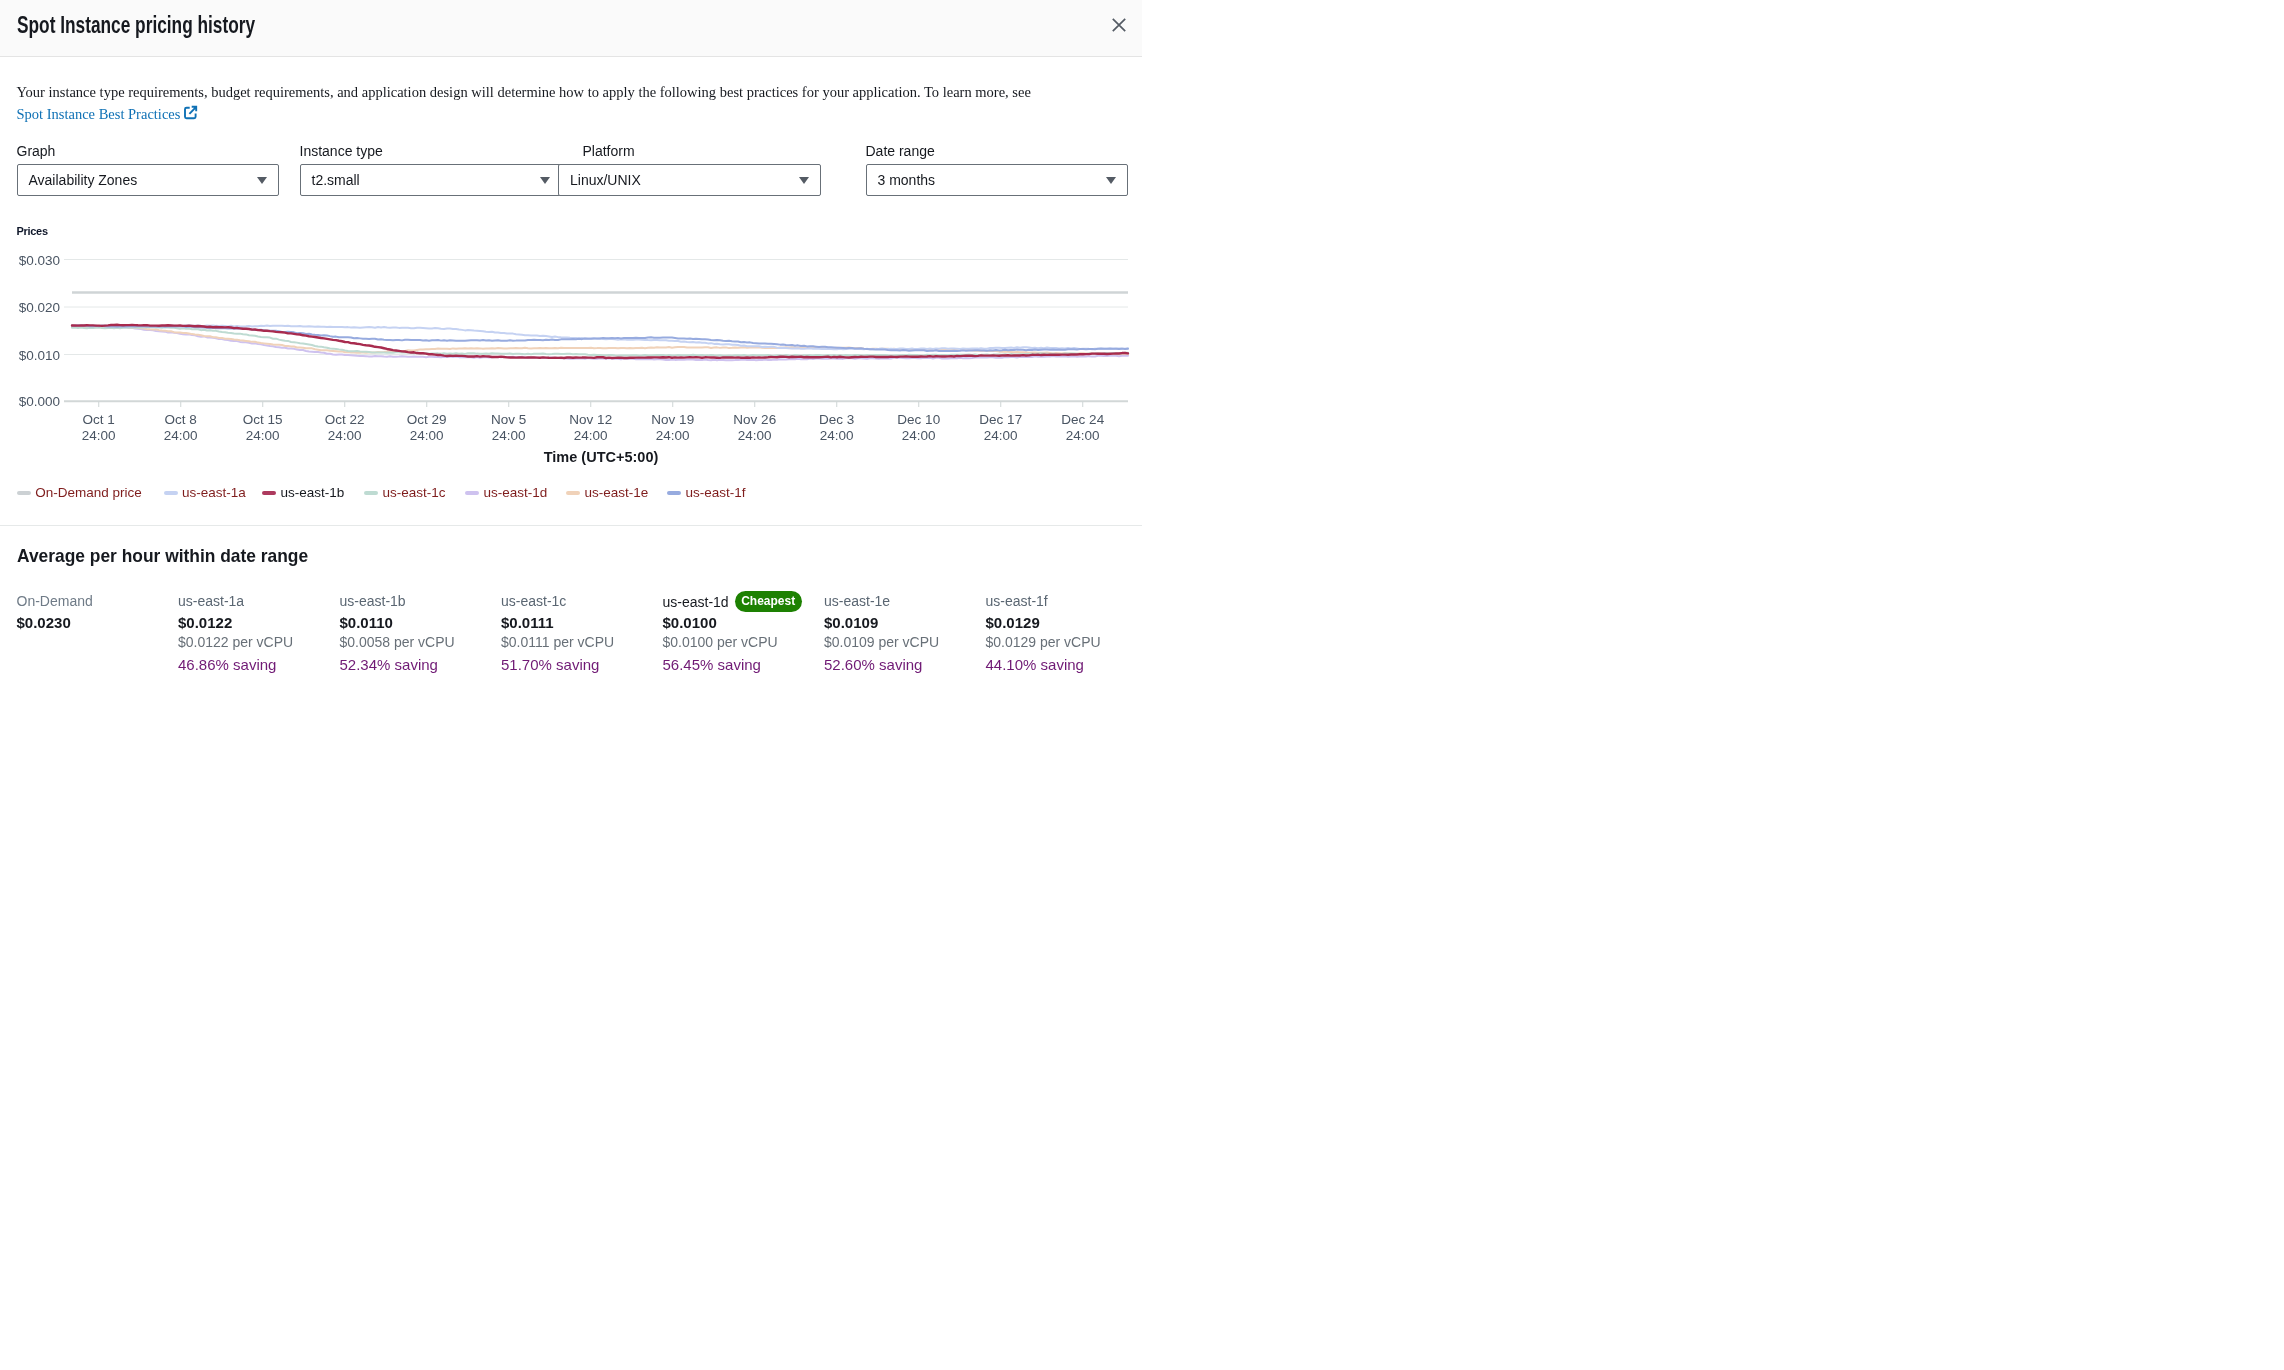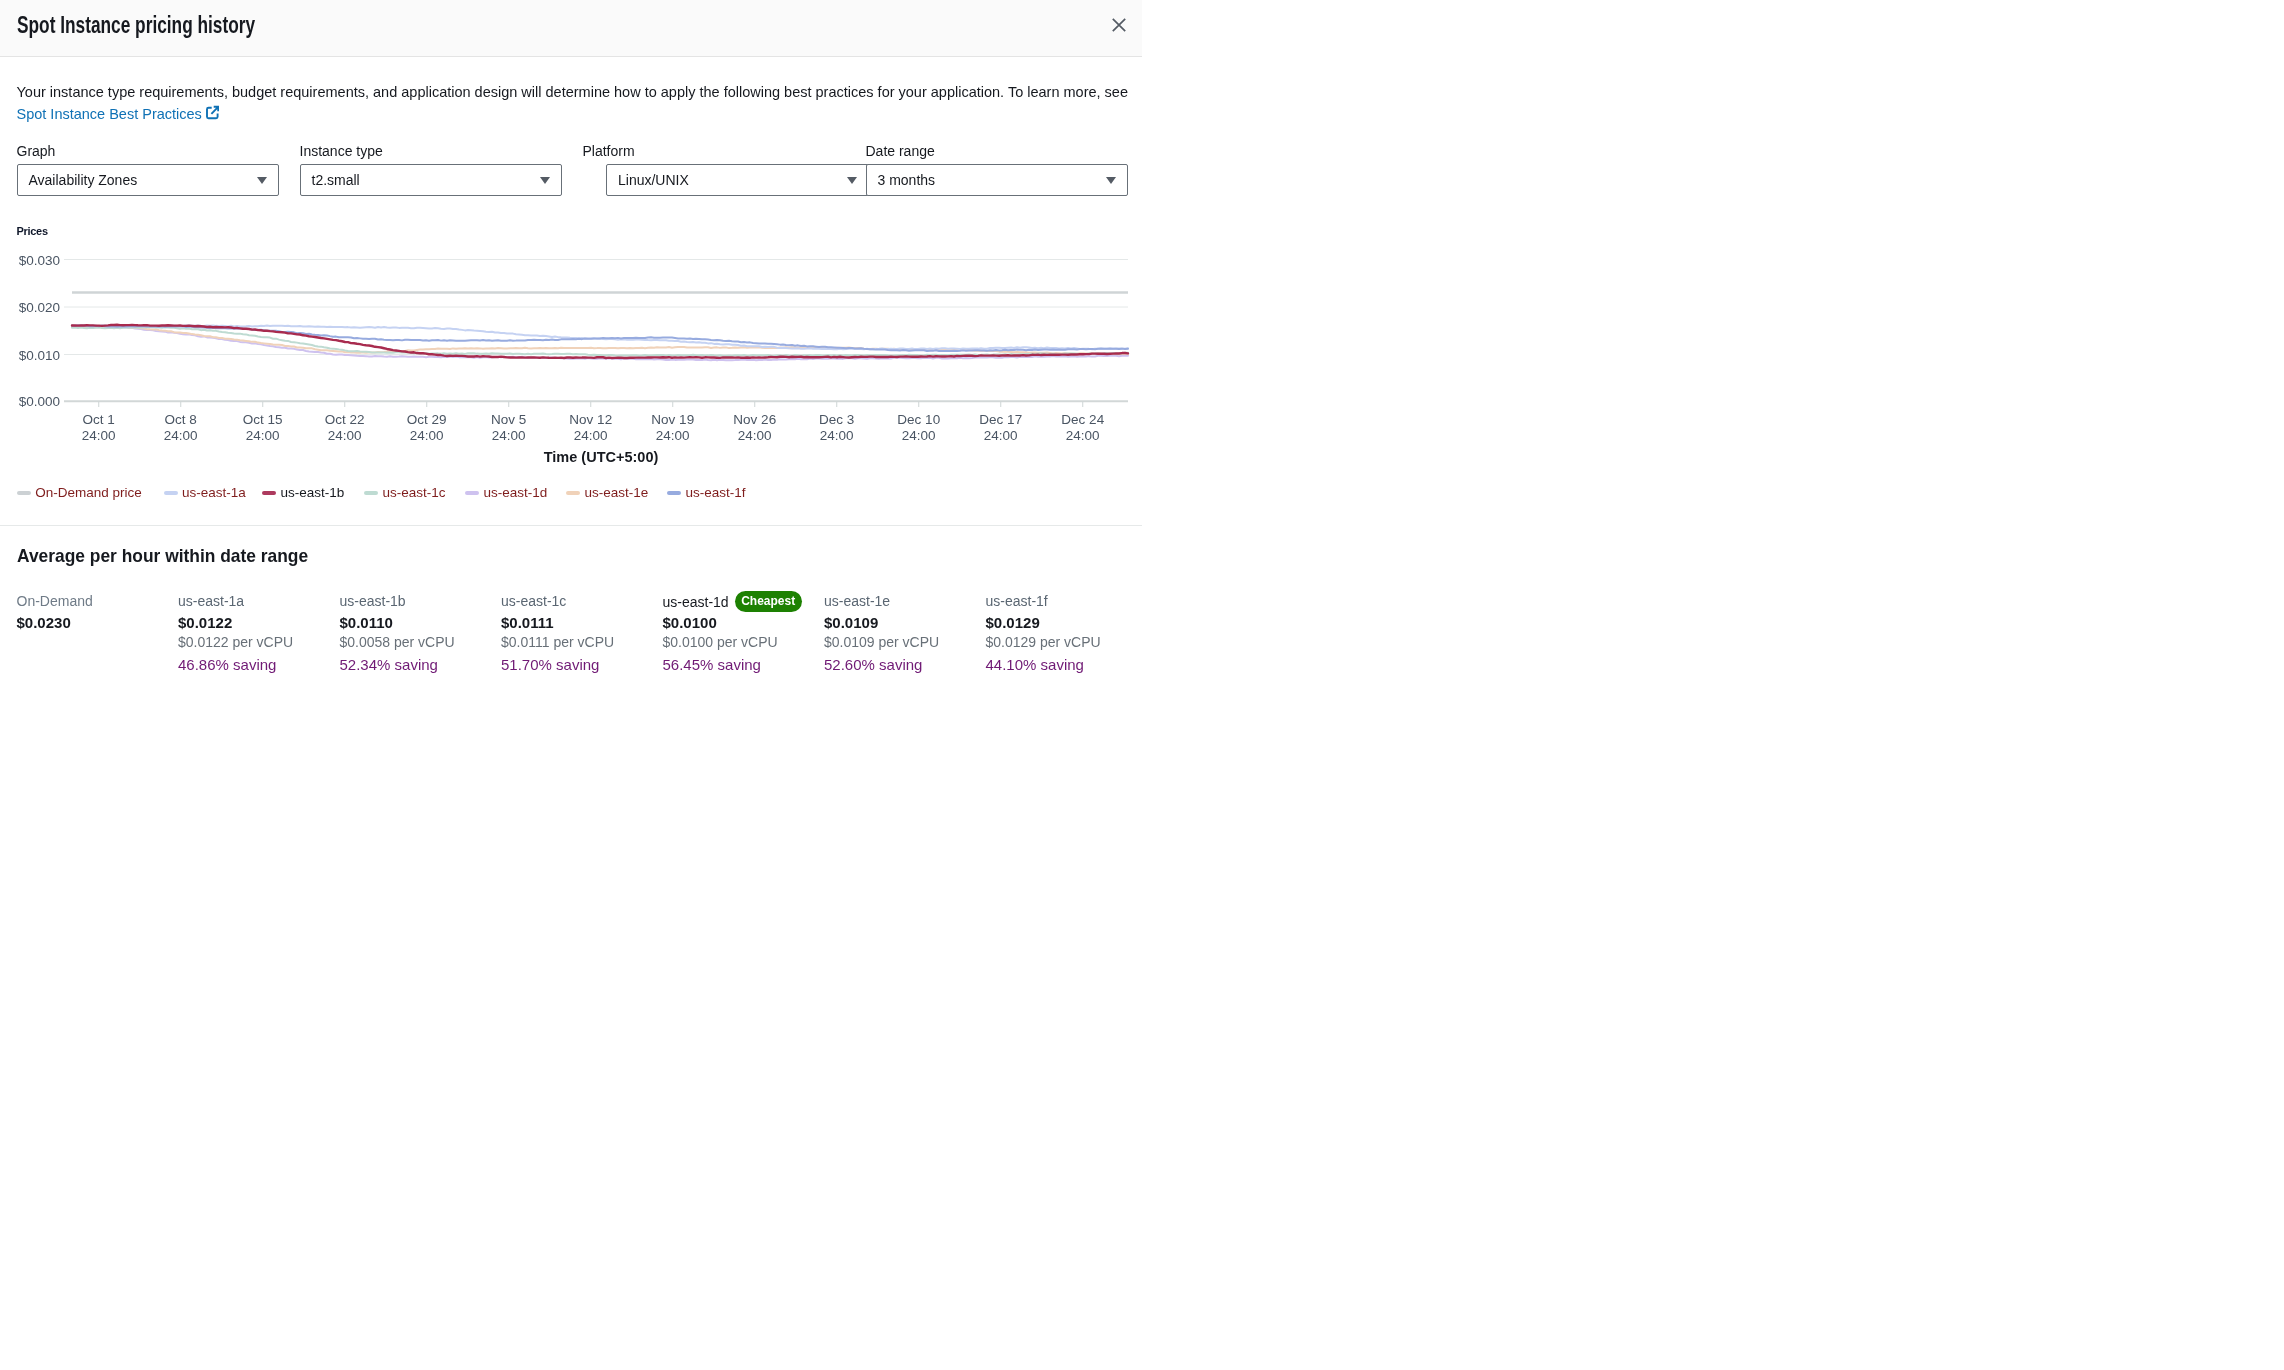--- a/index.html
+++ b/index.html
@@ -1,19 +1,19 @@
 <!DOCTYPE html>
 <html><head><meta charset="utf-8">
 <style>
 * { margin:0; padding:0; box-sizing:border-box; }
 html,body { width:1142px; height:685px; background:#fff; font-family:"Liberation Sans", sans-serif; position:relative; overflow:hidden; }
 .hdr { position:absolute; left:0; top:0; width:1142px; height:57px; background:#fafafa; border-bottom:1px solid #e4e4e4; }
 .hdr h1 { position:absolute; left:17px; top:9px; font-size:24px; line-height:32px; font-weight:700; color:#16191f; transform:scaleX(0.72); transform-origin:left center; white-space:nowrap; }
 .close { position:absolute; left:1112px; top:18px; }
-.desc { position:absolute; left:16.5px; top:82px; font-size:14.5px; line-height:21.5px; color:#16191f; white-space:nowrap; }
+.desc { position:absolute; left:16.5px; top:82px; font-size:14.5px; line-height:21.5px; color:#16191f; white-space:nowrap;font-family:Liberation Serif, serif; }
 .desc a { color:#0f71b5; text-decoration:none; }
 .ext { margin-left:3px; vertical-align:-1px; }
 .flabel { position:absolute; top:140.5px; font-size:14px; line-height:20px; color:#16191f; }
 .select { position:absolute; top:164px; width:262.5px; height:32px; border:1px solid #687078; border-radius:2px; background:#fff; }
 .selval { position:absolute; left:11px; top:7px; font-size:14px; line-height:16px; color:#16191f; }
 .caret { position:absolute; right:11px; top:12px; width:0; height:0; border-left:5.5px solid transparent; border-right:5.5px solid transparent; border-top:7.5px solid #545b64; }
 .prices { position:absolute; left:16.5px; top:220.5px; font-size:11px; font-weight:700; color:#0f172a; line-height:20px; letter-spacing:-0.3px; }
 .chart { position:absolute; left:0; top:240px; }
 .xl { font-size:13.5px; fill:#4a5563; }
 .yl { font-size:13.5px; fill:#4a5563; }
@@ -50,21 +50,21 @@
 <div class="select" style="left:16.5px">
     <span class="selval">Availability Zones</span>
     <span class="caret"></span>
   </div>
 <div class="flabel" style="left:299.5px">Instance type</div>
 <div class="select" style="left:299.5px">
     <span class="selval">t2.small</span>
     <span class="caret"></span>
   </div>
 <div class="flabel" style="left:582.5px">Platform</div>
-<div class="select" style="left:606px">
+<div class="select" style="left:558px">
     <span class="selval">Linux/UNIX</span>
     <span class="caret"></span>
   </div>
 <div class="flabel" style="left:865.5px">Date range</div>
 <div class="select" style="left:865.5px">
     <span class="selval">3 months</span>
     <span class="caret"></span>
   </div>
 <div class="prices">Prices</div>
 <svg class="chart" width="1142" height="230" viewBox="0 240 1142 230">

